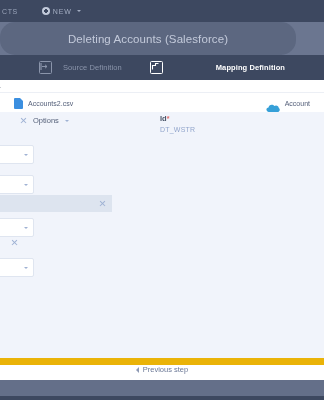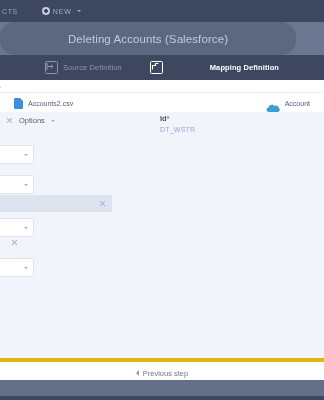--- a/index.html
+++ b/index.html
@@ -95,21 +95,21 @@
     width: 324px; height: 25px;
     background: #3d4860;
     display: flex;
     align-items: center;
     justify-content: center;
     gap: 28px;
   }
   .tab {
     display: flex;
     align-items: center;
-    gap: 5px;
+    gap: 11px;
     white-space: nowrap;
   }
   .tab-label {
     font-size: 7.5px;
     color: #8b95ab;
     letter-spacing: .1px;
   }
   .tab.active .tab-label {
     color: #ffffff;
     font-weight: bold;
@@ -192,21 +192,21 @@
     background: #f1f4fb;
   }
 
   
   .options-row {
     position: absolute;
     left: 0; top: 4px;
     display: flex;
     align-items: center;
     gap: 6px;
-    padding-left: 6px;
+    padding-left: 20px;
   }
   .xmark {
     width: 7px; height: 7px;
     position: relative;
     flex: none;
   }
   .xmark:before, .xmark:after {
     content: "";
     position: absolute;
     left: 0; top: 3px;
@@ -275,23 +275,23 @@
     position: absolute;
     left: 11px;
   }
 
   
   .footer {
     position: absolute;
     left: 0; top: 358px;
     width: 324px; height: 22px;
     background: #ffffff;
-    border-top: 4px solid #eab308;
-    display: flex;
-    align-items: center;
+    border-top: 7px solid #eab308;
+    display: flex;
+    align-items: flex-start;
     justify-content: center;
   }
   .prev-link {
     display: flex;
     align-items: center;
     gap: 4px;
     color: #6b7896;
     font-size: 7.5px;
     white-space: nowrap;
   }

